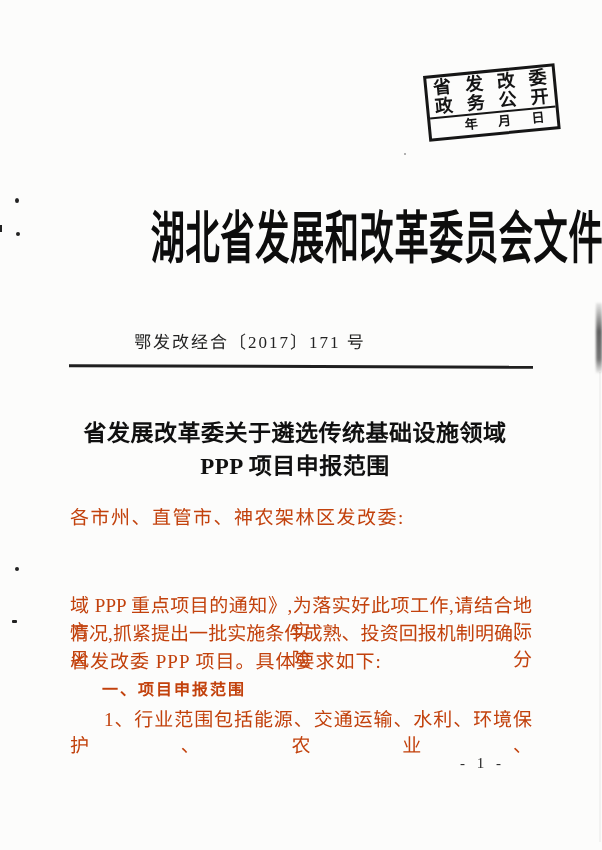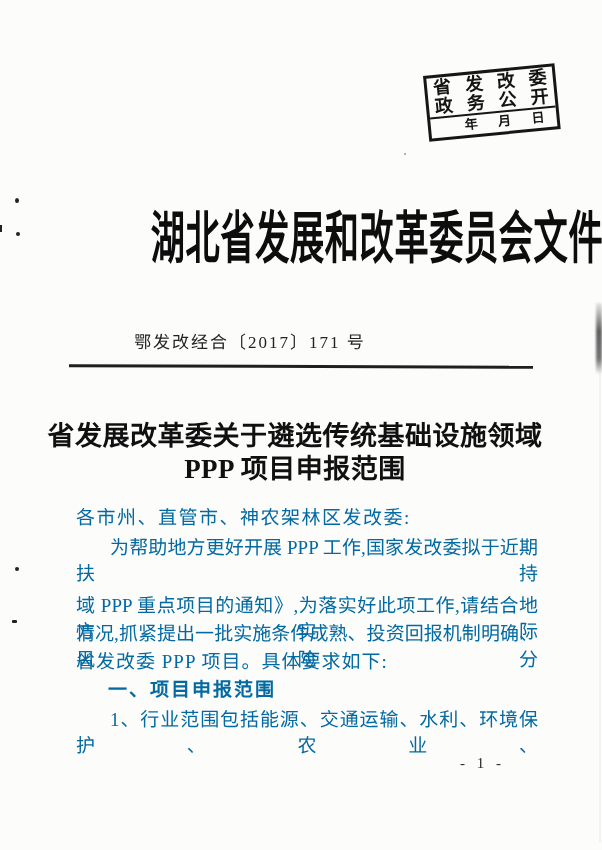--- a/index.html
+++ b/index.html
@@ -92,58 +92,58 @@
     background: #1f1f1f;
     transform: rotate(0.2deg);
   }
 
   
   .notice-title {
     position: absolute;
     left: 0;
     width: 590px;
     text-align: center;
-    font-size: 27px;
+    font-size: 23px;
     font-weight: 700;
     letter-spacing: 0.5px;
     color: #101010;
     white-space: nowrap;
   }
   .nt1 { top: 414px; }
   .nt2 { top: 447px; }
 
   
   .bl {
     position: absolute;
-    left: 76px;
+    left: 70px;
     width: 462px;
     font-size: 19px;
     line-height: 26px;
     white-space: nowrap;
-    color: #0369a1;
+    color: #c2410c;
   }
   .stretch {
     white-space: normal;
     text-align: justify;
     text-align-last: justify;
   }
   .indent { text-indent: 34px; }
   .b1 { top: 505px; letter-spacing: 1.5px; }
   .b2 { top: 535px; }
   .b3 { top: 564px; }
   .b4 { top: 593px; }
   .b5 { top: 621px; }
   .b6 { top: 649px; letter-spacing: 1px; }
   .b7 {
     top: 677px;
     font-family: "Liberation Sans", "DejaVu Sans", sans-serif;
     font-weight: 700;
     letter-spacing: 2px;
     text-indent: 32px;
-    font-size: 19px;
+    font-size: 16px;
   }
   .b8 { top: 707px; }
 
   .page-num {
     position: absolute;
     left: 460px;
     top: 755px;
     font-size: 15px;
     letter-spacing: 4px;
     color: #2a2a2a;
@@ -201,21 +201,20 @@
   </div>
 
   <div class="doc-number">鄂发改经合〔2017〕171 号</div>
 
   <div class="rule"></div>
 
   <div class="notice-title nt1">省发展改革委关于遴选传统基础设施领域</div>
   <div class="notice-title nt2">PPP 项目申报范围</div>
 
   <div class="bl b1">各市州、直管市、神农架林区发改委:</div>
-  <div class="bl b2 stretch indent">为帮助地方更好开展 PPP 工作,国家发改委拟于近期扶持</div>
   <div class="bl b4 stretch">域 PPP 重点项目的通知》,为落实好此项工作,请结合地方实际</div>
   <div class="bl b5 stretch">情况,抓紧提出一批实施条件成熟、投资回报机制明确、风险分</div>
   <div class="bl b6">省发改委 PPP 项目。具体要求如下:</div>
   <div class="bl b7">一、项目申报范围</div>
   <div class="bl b8 stretch indent">1、行业范围包括能源、交通运输、水利、环境保护、农业、</div>
 
   <div class="page-num">- 1 -</div>
 
   <div class="speck sp1"></div>
   <div class="speck sp2"></div>

